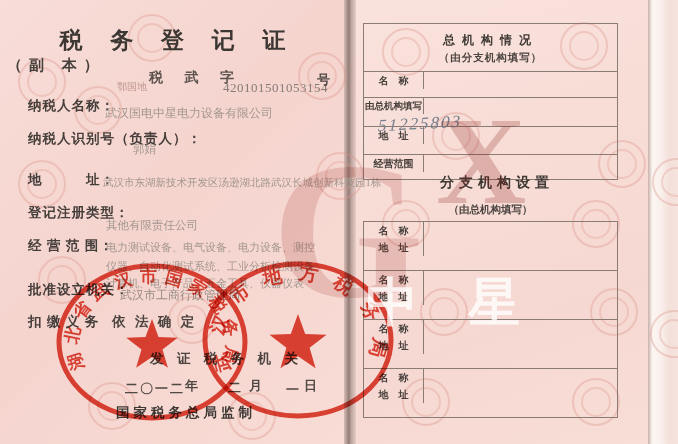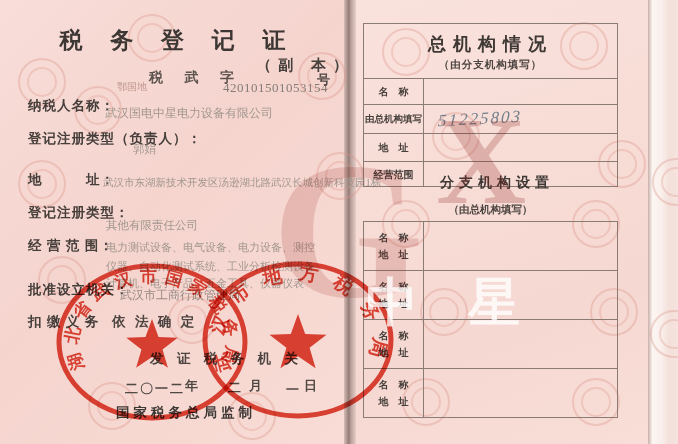--- a/index.html
+++ b/index.html
@@ -16,37 +16,37 @@
         background:linear-gradient(90deg,#c9b0aa 0%,#fcf6f3 15%,#f9efeb 45%,#f4e0da 70%,#f6e3dd 100%);}
   
   .emb{position:absolute;width:44px;height:44px;border:2px solid rgba(219,145,134,0.35);
        border-radius:50%;pointer-events:none;}
   .emb::after{content:"";position:absolute;left:7px;top:7px;width:26px;height:26px;
        border:2px solid rgba(219,145,134,0.30);border-radius:50%;}
   
   .abs{position:absolute;white-space:nowrap;}
   .title{left:0;top:25px;width:345px;text-align:center;font-size:23px;font-weight:bold;
          letter-spacing:11px;text-indent:11px;color:#3d3734;}
-  .subtitle{left:0;top:56px;width:345px;text-align:right;font-size:15px;font-weight:bold;
-         letter-spacing:7px;text-indent:7px;color:#46403c;padding-left:10px;}
+  .subtitle{left:0;top:56px;width:345px;text-align:left;font-size:15px;font-weight:bold;
+         letter-spacing:7px;text-indent:7px;color:#46403c;}
   .ser-pre{left:117px;top:80px;font-size:10px;color:#bf978f;}
   .ser-mid{left:149px;top:69px;font-size:14px;font-weight:bold;letter-spacing:9px;color:#5d544f;}
   .ser-num{left:194px;top:80px;font-size:13px;color:#857c77;letter-spacing:0.5px;margin-left:29px;}
   .ser-suf{left:317px;top:71px;font-size:13px;font-weight:bold;color:#4c4541;}
   .lab{font-size:13.5px;font-weight:bold;color:#453e3a;letter-spacing:1px;}
   .val{font-size:11.5px;color:#a2978f;}
   .dark{font-size:13.5px;font-weight:bold;color:#4c4440;letter-spacing:3px;}
   .dt{font-size:13px;font-weight:bold;color:#4f4843;}
   .footer{left:116px;top:404px;font-size:13.5px;font-weight:bold;letter-spacing:4px;color:#3f3936;}
   
   .tbl{position:absolute;left:363px;width:255px;border:1.5px solid #8a7b75;box-sizing:border-box;}
   .thead{text-align:center;}
-  .thead .tt{font-size:18px;font-weight:bold;letter-spacing:6px;color:#3f3935;padding-top:8px;}
+  .thead .tt{font-size:12px;font-weight:bold;letter-spacing:6px;color:#3f3935;padding-top:8px;}
   .thead .ts{font-size:10.5px;font-weight:bold;color:#4c4440;letter-spacing:1px;padding:2px 0 6px;}
-  .trow{display:flex;border-top:1px solid #8a7b75;}
+  .trow{display:flex;border-top:1px solid #8a7b75;flex-direction:column;}
   .lcell{width:60px;box-sizing:border-box;border-right:1px solid #8a7b75;
          font-size:10px;font-weight:bold;color:#463f3b;display:flex;flex-direction:column;
          align-items:center;justify-content:center;line-height:1.7;}
   .vcell{flex:1;display:flex;align-items:center;}
   .hand{font-size:17px;color:#75808d;font-style:italic;letter-spacing:2px;
         transform:rotate(-3deg) skewX(-6deg);margin-left:14px;}
   .sect{position:absolute;left:363px;top:174px;width:255px;text-align:center;}
   .sect .tt{font-size:14px;font-weight:bold;letter-spacing:5px;color:#3f3935;padding-left:13px;}
   .sect .ts{font-size:10.5px;font-weight:bold;color:#4c4440;margin-top:11px;}
   
@@ -94,21 +94,21 @@
   <div class="abs subtitle">（副  本）</div>
 
   <div class="abs ser-pre">鄂国地</div>
   <div class="abs ser-mid">税 武 字</div>
   <div class="abs ser-num">420101501053154</div>
   <div class="abs ser-suf">号</div>
 
   <div class="abs lab" style="left:28px;top:97px">纳税人名称：</div>
   <div class="abs val" style="left:105px;top:105px;font-size:12px">武汉国电中星电力设备有限公司</div>
 
-  <div class="abs lab" style="left:28px;top:130px">登记注册类型（负责人）：</div>
+  <div class="abs lab" style="left:28px;top:130px">纳税人识别号（负责人）：</div>
   <div class="abs val" style="left:133px;top:142px">郭娟</div>
 
   <div class="abs lab" style="left:28px;top:171px">地　　　址：</div>
   <div class="abs val" style="left:103px;top:176px;font-size:10.5px">武汉市东湖新技术开发区汤逊湖北路武汉长城创新科技园1栋</div>
 
   <div class="abs lab" style="left:28px;top:204px">登记注册类型：</div>
   <div class="abs val" style="left:106px;top:218px">其他有限责任公司</div>
 
   <div class="abs lab" style="left:28px;top:237px">经 营 范 围：</div>
   <div class="abs val" style="left:106px;top:240px;font-size:11px">电力测试设备、电气设备、电力设备、测控</div>

